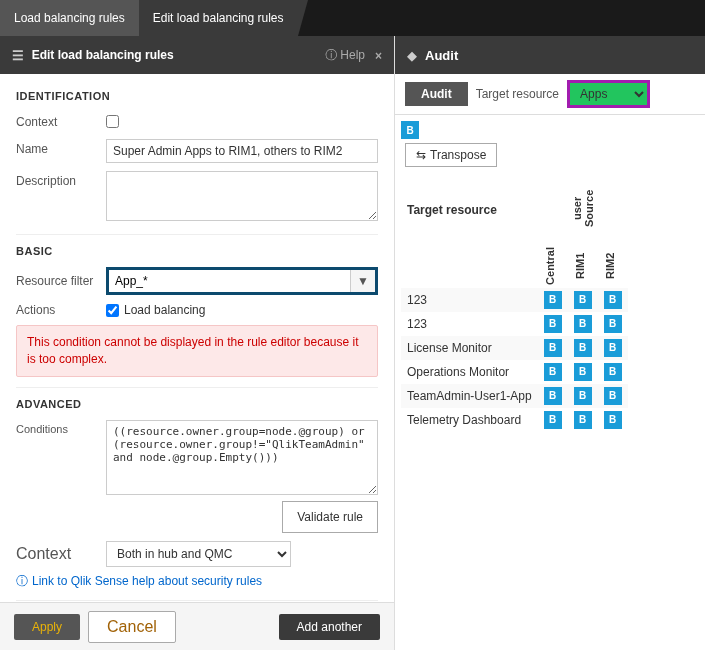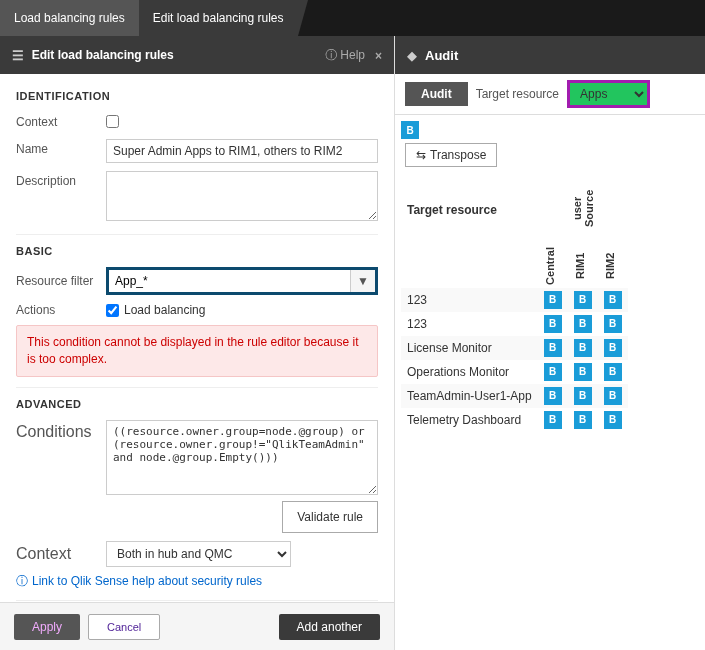--- a/index.html
+++ b/index.html
@@ -218,21 +218,21 @@
 
     
     .conditions-row {
       display: flex;
       align-items: flex-start;
       margin-bottom: 6px;
     }
     .conditions-label {
       width: 90px;
       color: #555;
-      font-size: 16px;
+      font-size: 11px;
       flex-shrink: 0;
       padding-top: 3px;
     }
     .conditions-textarea {
       flex: 1;
       border: 1px solid #ccc;
       padding: 4px 6px;
       font-size: 11px;
       color: #333;
       height: 75px;
@@ -293,34 +293,34 @@
       border-top: 1px solid #ddd;
       padding: 10px 14px;
       display: flex;
       align-items: center;
       gap: 8px;
       background: #f5f5f5;
       height: 48px;
     }
     .btn-apply {
       background: #555;
-      color: #f0abfc;
+      color: #eab308;
       border: none;
       padding: 6px 18px;
       cursor: pointer;
       font-size: 12px;
       border-radius: 2px;
     }
     .btn-cancel {
       background: #fff;
-      color: #4c1d95;
+      color: #a16207;
       border: 1px solid #aaa;
       padding: 6px 18px;
       cursor: pointer;
-      font-size: 11px;
+      font-size: 16px;
       border-radius: 2px;
     }
     .btn-add-another {
       background: #3a3a3a;
       color: #fff;
       border: none;
       padding: 6px 18px;
       cursor: pointer;
       font-size: 12px;
       border-radius: 2px;

